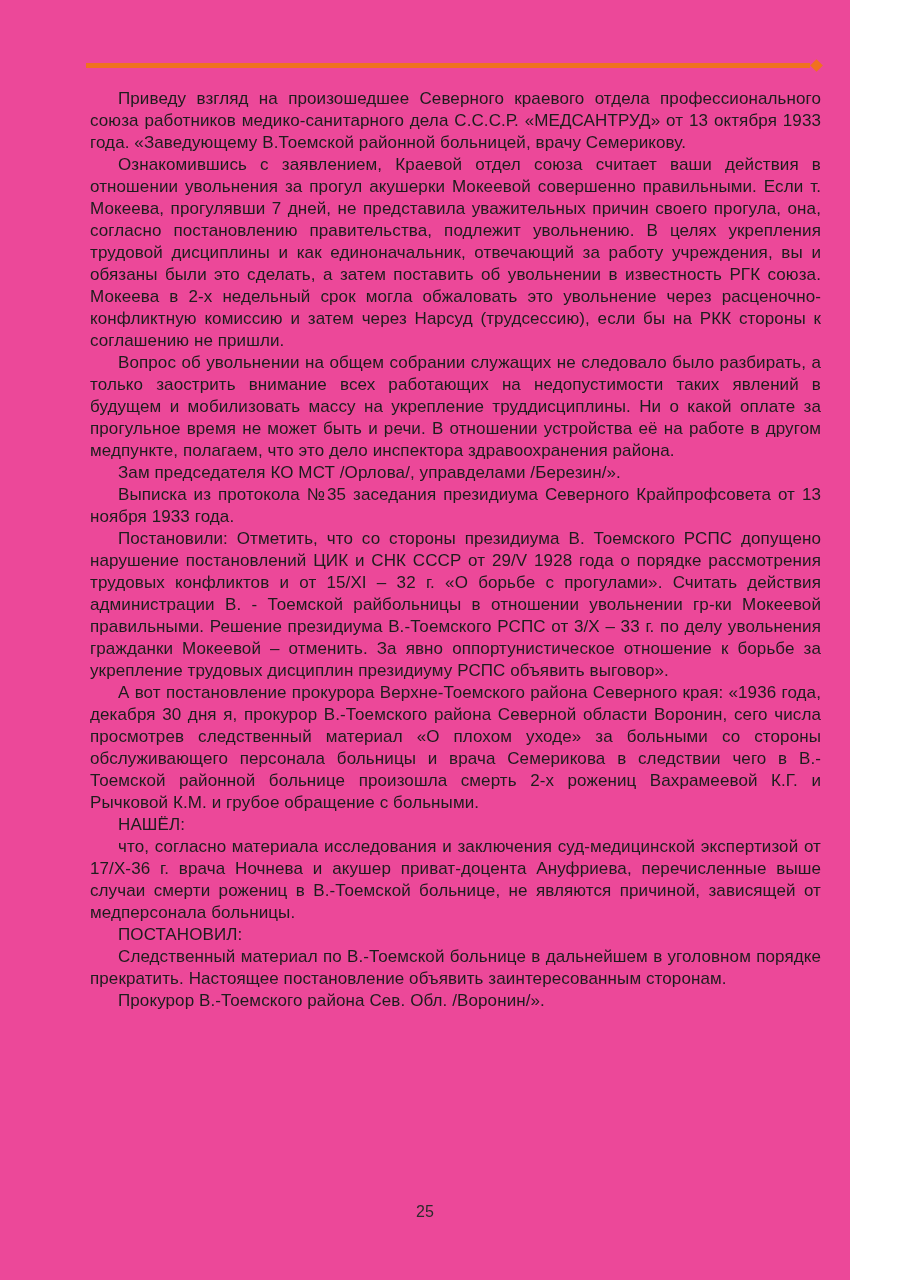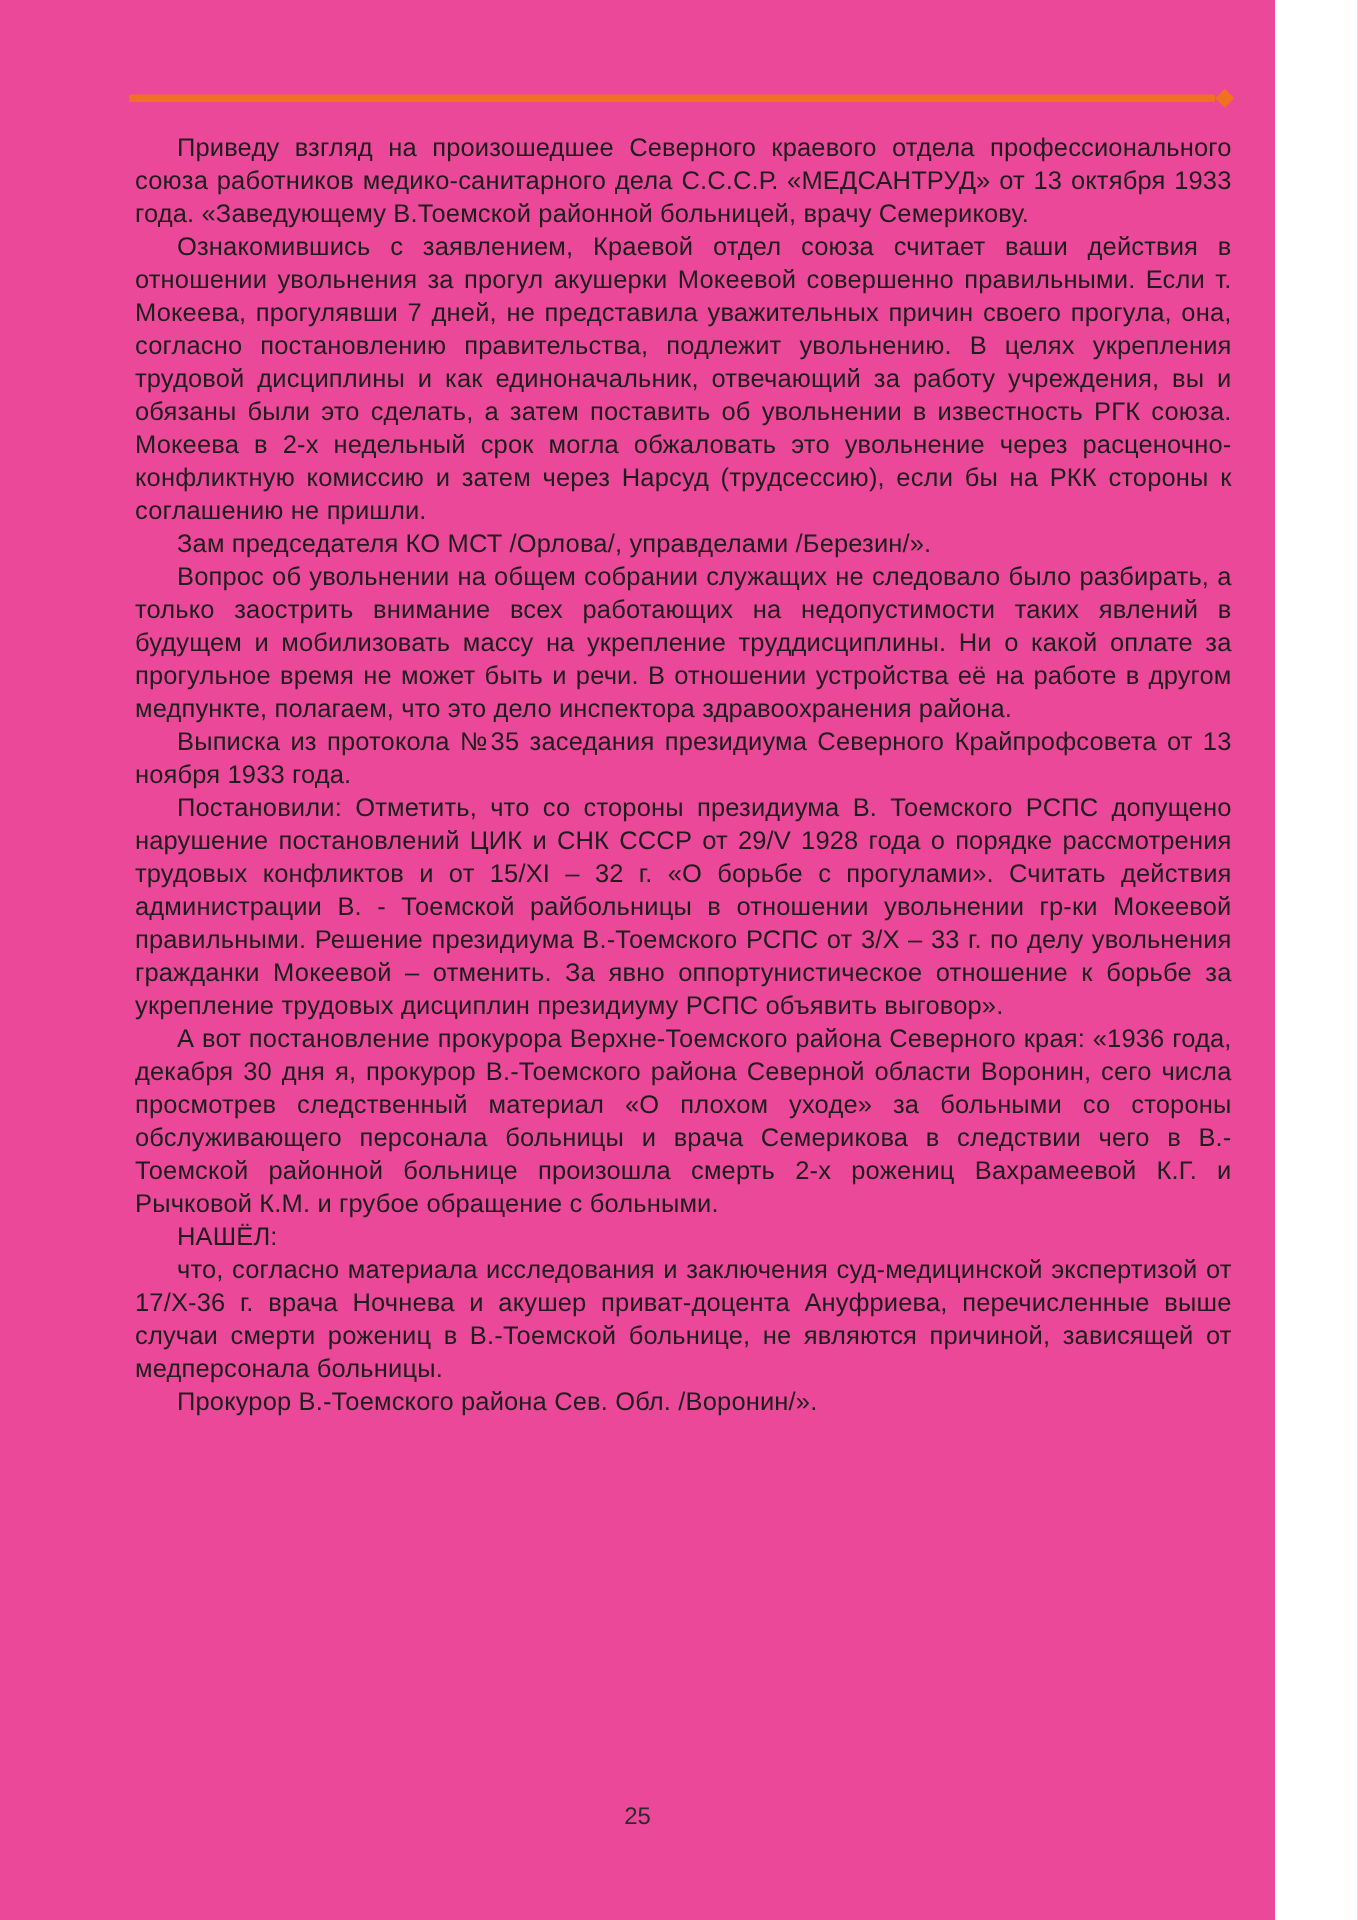--- a/index.html
+++ b/index.html
@@ -71,25 +71,27 @@
 <div class="page">
 
   <div class="top-rule">
     <div class="rule-line"></div>
     <div class="rule-diamond"></div>
   </div>
 
   <div class="text-block">
     <p>Приведу взгляд на произошедшее Северного краевого отдела профессионального союза работников медико-санитарного дела С.С.С.Р. «МЕДСАНТРУД» от 13 октября 1933 года. «Заведующему В.Тоемской районной больницей, врачу Семерикову.</p>
     <p>Ознакомившись с заявлением, Краевой отдел союза считает ваши действия в отношении увольнения за прогул акушерки Мокеевой совершенно правильными. Если т. Мокеева, прогулявши 7 дней, не представила уважительных причин своего прогула, она, согласно постановлению правительства, подлежит увольнению. В целях укрепления трудовой дисциплины и как единоначальник, отвечающий за работу учреждения, вы и обязаны были это сделать, а затем поставить об увольнении в известность РГК союза. Мокеева в 2-х недельный срок могла обжаловать это увольнение через расценочно-конфликтную комиссию и затем через Нарсуд (трудсессию), если бы на РКК стороны к соглашению не пришли.</p>
+    <p>Вопрос об увольнении на общем собрании служащих не следовало было разбирать, а только заострить внимание всех работающих на недопустимости таких явлений в будущем и мобилизовать массу на укрепление труддисциплины. Ни о какой оплате за прогульное время не может быть и речи. В отношении устройства её на работе в другом медпункте, полагаем, что это дело инспектора здравоохранения района.</p>
     <p>Зам председателя КО МСТ /Орлова/, управделами /Березин/».</p>
-    <p>Вопрос об увольнении на общем собрании служащих не следовало было разбирать, а только заострить внимание всех работающих на недопустимости таких явлений в будущем и мобилизовать массу на укрепление труддисциплины. Ни о какой оплате за прогульное время не может быть и речи. В отношении устройства её на работе в другом медпункте, полагаем, что это дело инспектора здравоохранения района.</p>
     <p>Выписка из протокола №35 заседания президиума Северного Крайпрофсовета от 13 ноября 1933 года.</p>
     <p>Постановили: Отметить, что со стороны президиума В. Тоемского РСПС допущено нарушение постановлений ЦИК и СНК СССР от 29/V 1928 года о порядке рассмотрения трудовых конфликтов и от 15/ХI – 32 г. «О борьбе с прогулами». Считать действия администрации В. - Тоемской райбольницы в отношении увольнении гр-ки Мокеевой правильными. Решение президиума В.-Тоемского РСПС от 3/Х – 33 г. по делу увольнения гражданки Мокеевой – отменить. За явно оппортунистическое отношение к борьбе за укрепление трудовых дисциплин президиуму РСПС объявить выговор».</p>
     <p>А вот постановление прокурора Верхне-Тоемского района Северного края: «1936 года, декабря 30 дня я, прокурор В.-Тоемского района Северной области Воронин, сего числа просмотрев следственный материал «О плохом уходе» за больными со стороны обслуживающего персонала больницы и врача Семерикова в следствии чего в В.-Тоемской районной больнице произошла смерть 2-х рожениц Вахрамеевой К.Г. и Рычковой К.М. и грубое обращение с больными.</p>
     <p>НАШЁЛ:</p>
     <p>что, согласно материала исследования и заключения суд-медицинской экспертизой от 17/Х-36 г. врача Ночнева и акушер приват-доцента Ануфриева, перечисленные выше случаи смерти рожениц в В.-Тоемской больнице, не являются причиной, зависящей от медперсонала больницы.</p>
+    <p>ПОСТАНОВИЛ:</p>
+    <p>Следственный материал по В.-Тоемской больнице в дальнейшем в уголовном порядке прекратить. Настоящее постановление объявить заинтересованным сторонам.</p>
     <p>Прокурор В.-Тоемского района Сев. Обл. /Воронин/».</p>
   </div>
 
   <div class="page-number">25</div>
 
 </div>
 
 </body></html>

